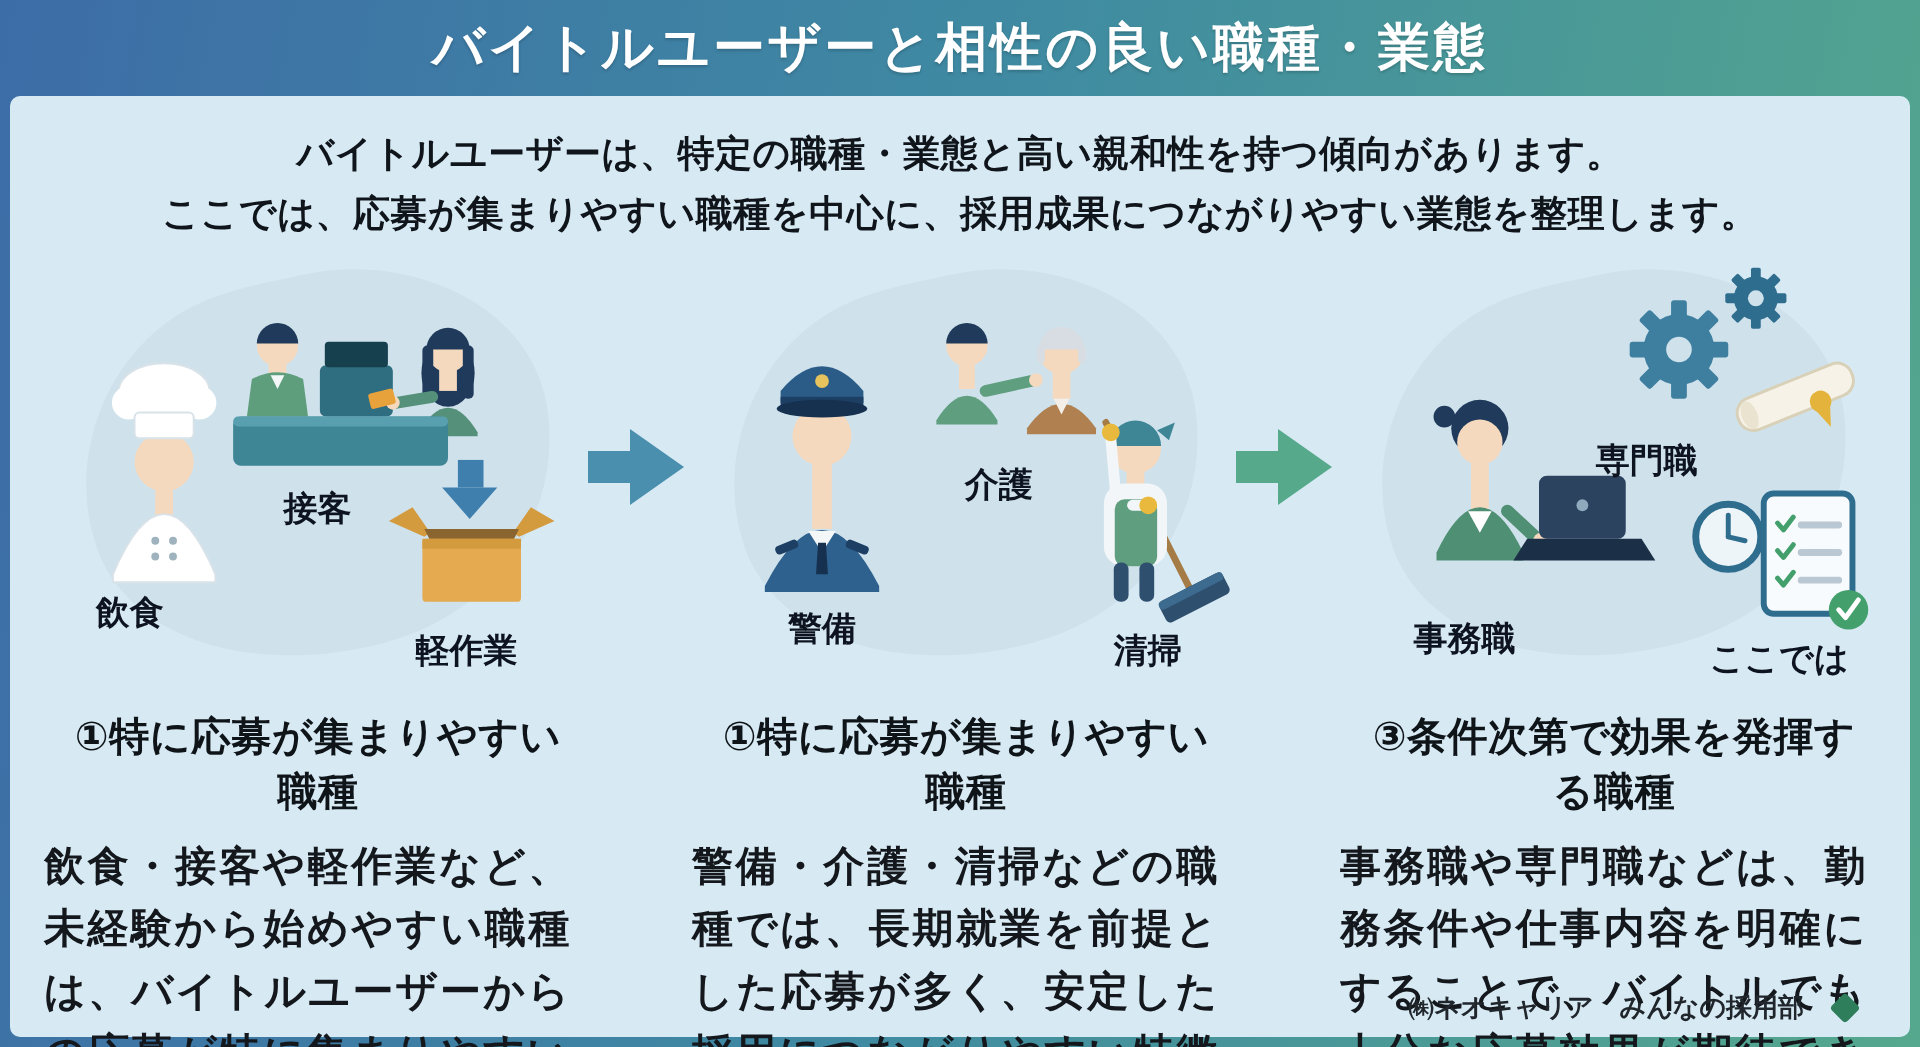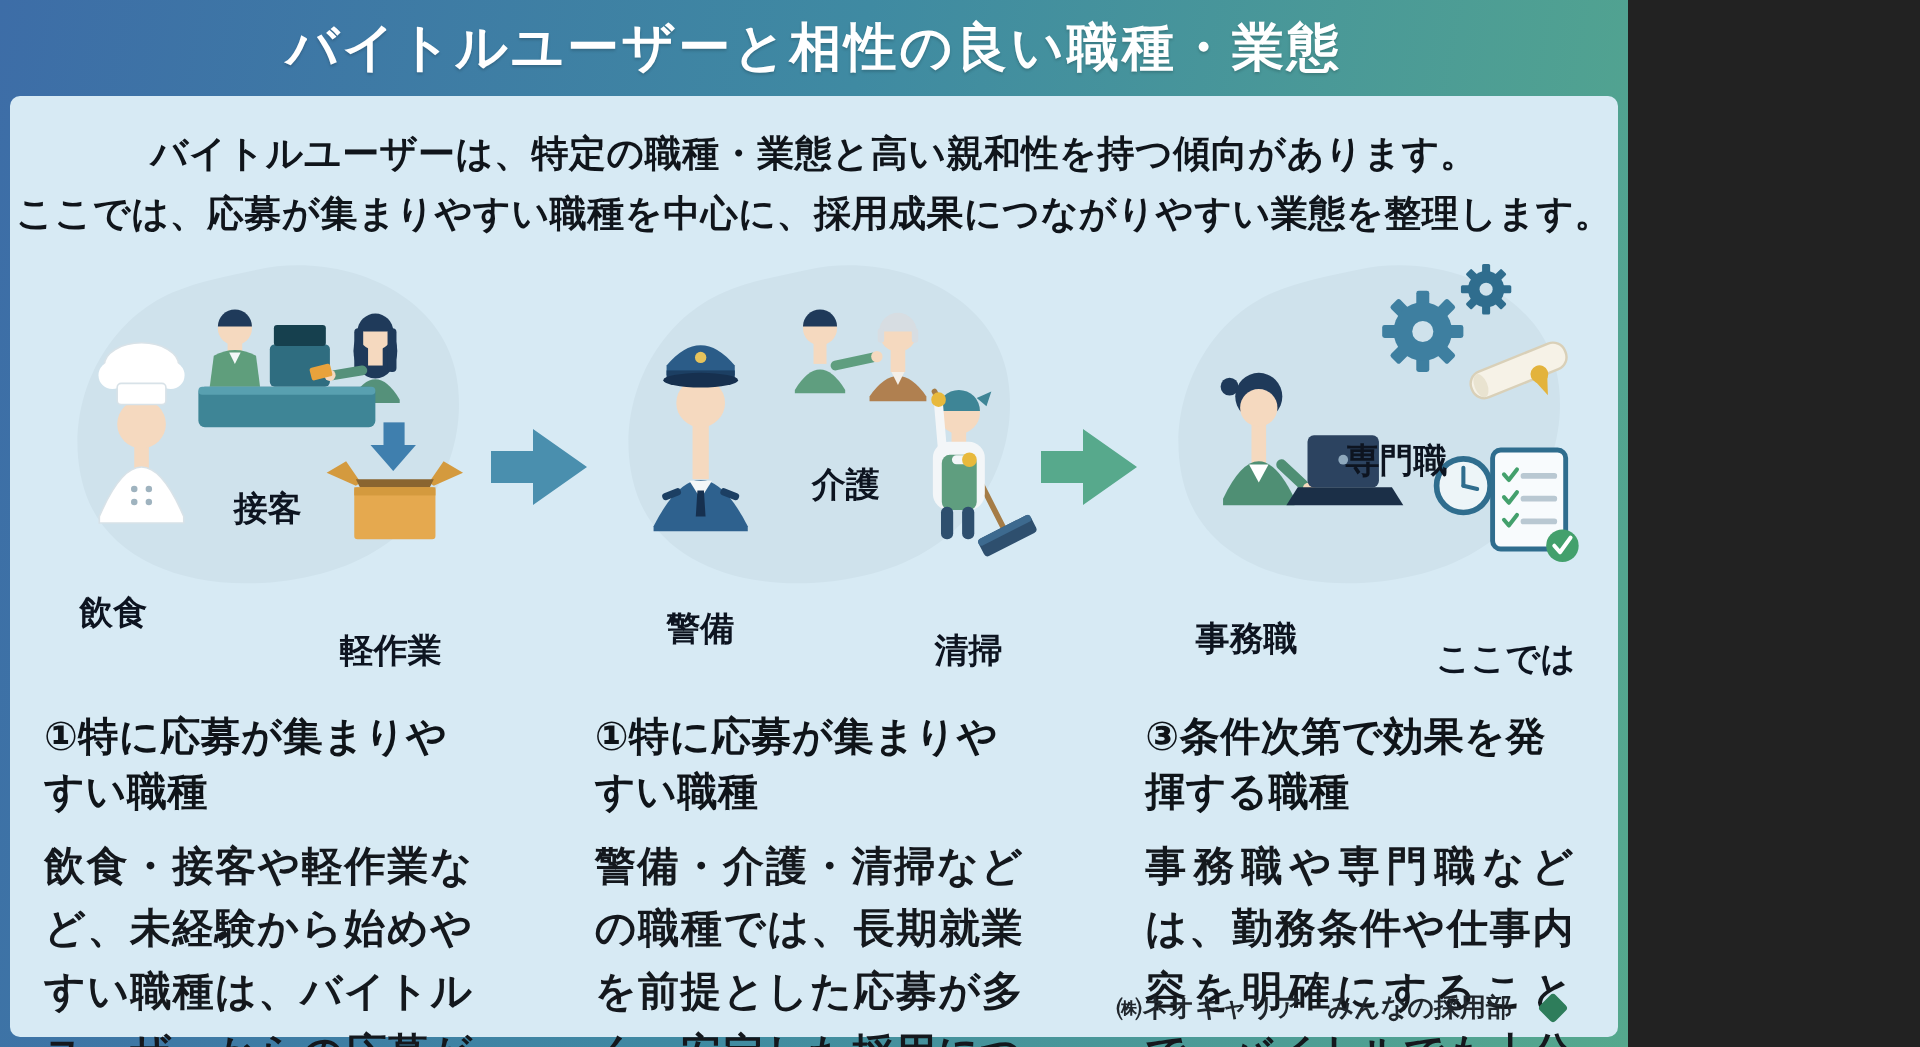--- a/index.html
+++ b/index.html
@@ -1,17 +1,17 @@
 <!DOCTYPE html>
 <html><head>
 <meta charset="utf-8">
 <style>
   html,body{margin:0;padding:0;background:#222;}
   .canvas{
-    position:relative;width:1628px;height:1047px;overflow:hidden;
+    position:relative;width:1920px;height:1047px;overflow:hidden;
     font-family:"Liberation Sans","DejaVu Sans",sans-serif;
     background:linear-gradient(100deg,#3d6da7 0%,#3f8aa2 48%,#55a88d 100%);
   }
   .header{height:96px;display:flex;align-items:center;justify-content:center;}
   .header h1{
     margin:0;color:#ffffff;font-size:52px;font-weight:900;letter-spacing:3px;
     text-shadow:0 2px 3px rgba(0,0,0,0.18);
   }
   .panel{
     position:absolute;top:96px;left:10px;right:10px;bottom:10px;
@@ -31,21 +31,21 @@
   .jlabel{
     position:absolute;transform:translate(-50%,-50%);
     font-size:34px;font-weight:800;color:#0d1420;white-space:nowrap;
   }
   .arrow-cell{height:440px;display:flex;align-items:center;justify-content:center;}
   .texts{
     display:grid;grid-template-columns:1fr 96px 1fr 96px 1fr;
     padding:0 26px;margin-top:2px;
   }
   .col{padding:0 8px;}
-  .col h2{margin:0 0 16px 0;font-size:40px;font-weight:900;color:#0f1419;letter-spacing:0.5px;}
+  .col h2{margin:0 0 16px 12px;font-size:40px;font-weight:900;color:#0f1419;letter-spacing:0.5px;text-align:center;}
   .col p{
     margin:0;font-size:41px;line-height:1.52;font-weight:600;color:#14181d;
     text-align:justify;padding-right:10px;letter-spacing:0.5px;
   }
   .credit{
     position:absolute;right:54px;bottom:12px;font-size:26px;font-weight:700;color:#20262c;
     display:flex;align-items:center;gap:30px;
   }
   .logo-diamond{
     width:22px;height:22px;background:#2e7d5b;transform:rotate(45deg);border-radius:4px;

